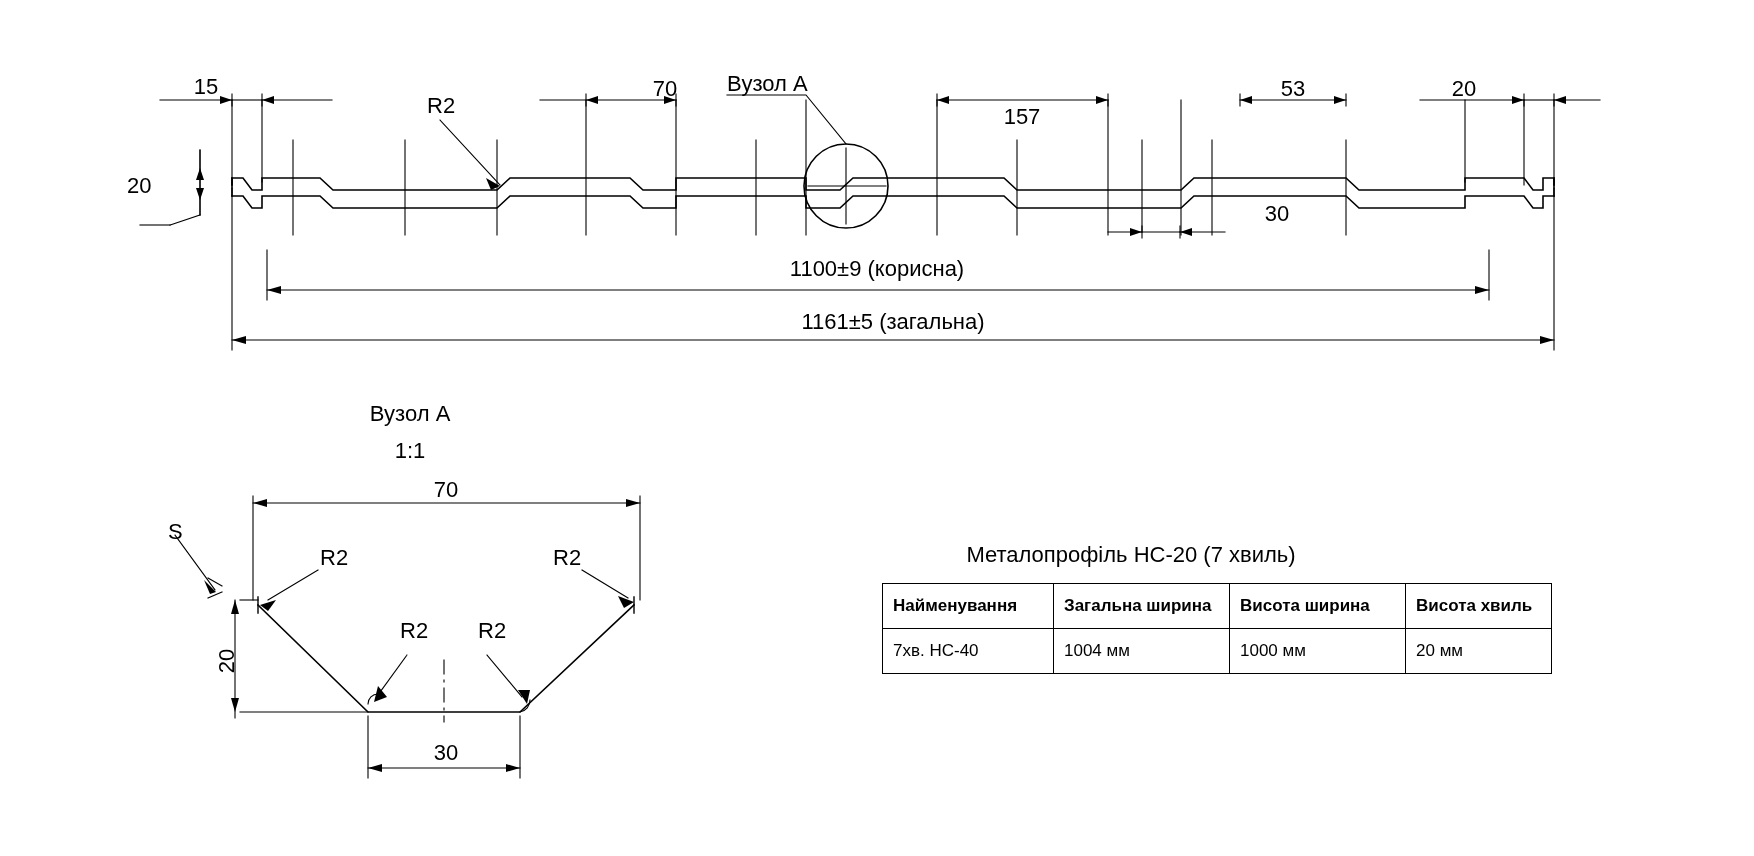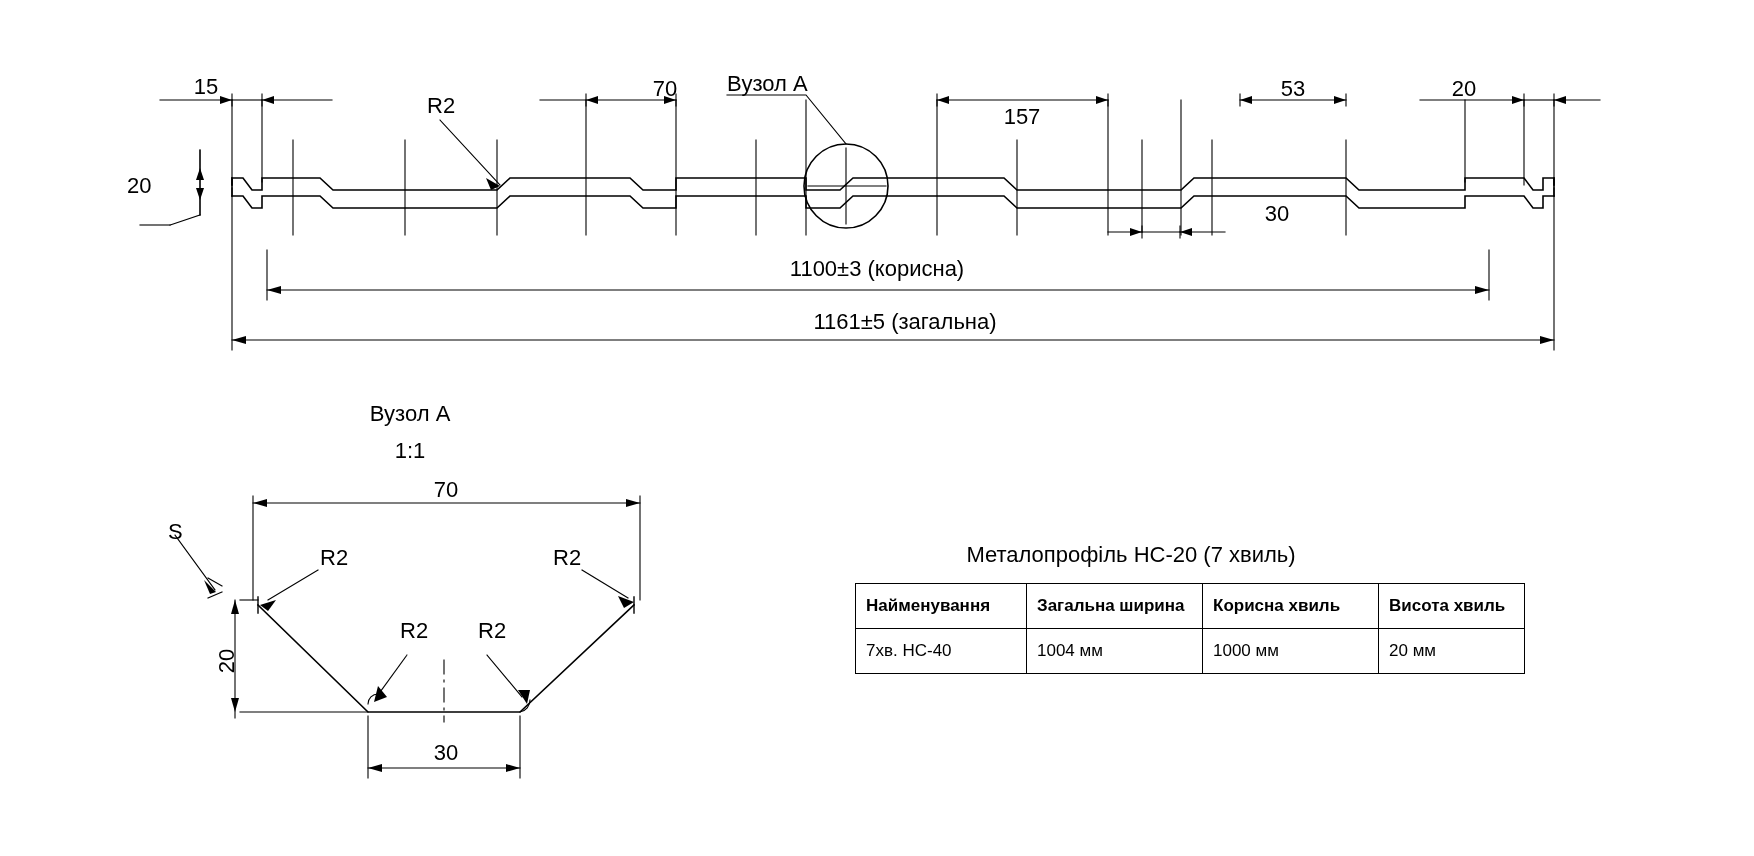--- a/index.html
+++ b/index.html
@@ -31,21 +31,21 @@
   }
   .lbl.c { transform: translateX(-50%); }
   .s16 { font-size: 22px; }
   .rot {
     transform: rotate(-90deg);
     transform-origin: 50% 50%;
   }
   
   .spec-table {
     position: absolute;
-    left: 855px;
+    left: 882px;
     top: 583px;
     border-collapse: collapse;
     border-radius: 6px;
   }
   .spec-table th, .spec-table td {
     border: 1px solid #000000;
     font-family: "Liberation Sans", sans-serif;
     font-size: 17px;
     font-weight: normal;
     text-align: left;
@@ -312,42 +312,42 @@
 
 <div class="lbl s16 c" style="left:182px; top:76px;margin-left:24px;">15</div>
 <div class="lbl s16" style="left:127px; top:175px;">20</div>
 <div class="lbl s16" style="left:427px; top:95px;">R2</div>
 <div class="lbl s16 c" style="left:665px; top:78px;">70</div>
 <div class="lbl s16" style="left:727px; top:73px;">Вузол  А</div>
 <div class="lbl s16 c" style="left:1022px; top:78px;margin-top:28px;">157</div>
 <div class="lbl s16 c" style="left:1293px; top:78px;">53</div>
 <div class="lbl s16 c" style="left:1464px; top:78px;">20</div>
 <div class="lbl s16 c" style="left:1277px; top:203px;">30</div>
-<div class="lbl s16 c" style="left:877px; top:258px;">1100±3 (корисна)</div>
-<div class="lbl s16 c" style="left:893px; top:311px;margin-left:12px;">1161±5 (загальна)</div>
+<div class="lbl s16 c" style="left:877px; top:258px;">1100±9 (корисна)</div>
+<div class="lbl s16 c" style="left:893px; top:311px;">1161±5 (загальна)</div>
 
 <div class="lbl s16 c" style="left:410px; top:403px;">Вузол А</div>
 <div class="lbl s16 c" style="left:410px; top:440px;">1:1</div>
 <div class="lbl s16 c" style="left:446px; top:479px;">70</div>
 <div class="lbl s16" style="left:168px; top:521px;">S</div>
 <div class="lbl s16" style="left:320px; top:547px;">R2</div>
 <div class="lbl s16" style="left:553px; top:547px;">R2</div>
 <div class="lbl s16" style="left:400px; top:620px;">R2</div>
 <div class="lbl s16" style="left:478px; top:620px;">R2</div>
 <div class="lbl s16 rot" style="left:215px; top:650px;">20</div>
 <div class="lbl s16 c" style="left:446px; top:742px;">30</div>
 
 <div class="lbl spec-title">Металопрофіль НС-20 (7 хвиль)</div>
 
 <table class="spec-table">
   <thead>
     <tr>
       <th style="width:150px;">Найменування</th>
       <th style="width:155px;">Загальна ширина</th>
-      <th style="width:155px;">Корисна хвиль</th>
+      <th style="width:155px;">Висота ширина</th>
       <th style="width:125px;">Висота хвиль</th>
     </tr>
   </thead>
   <tbody>
     <tr>
       <td>7хв. НС-40</td>
       <td>1004 мм</td>
       <td>1000 мм</td>
       <td>20 мм</td>
     </tr>

